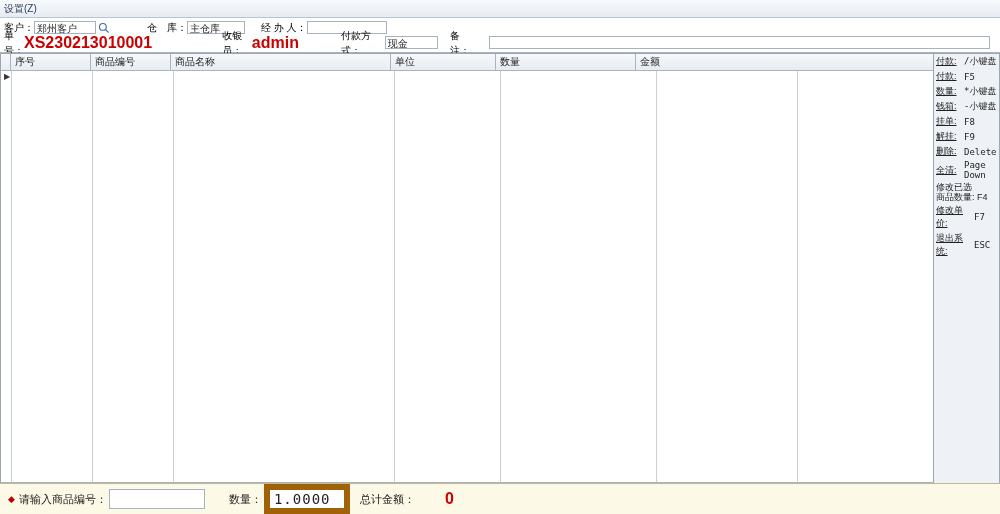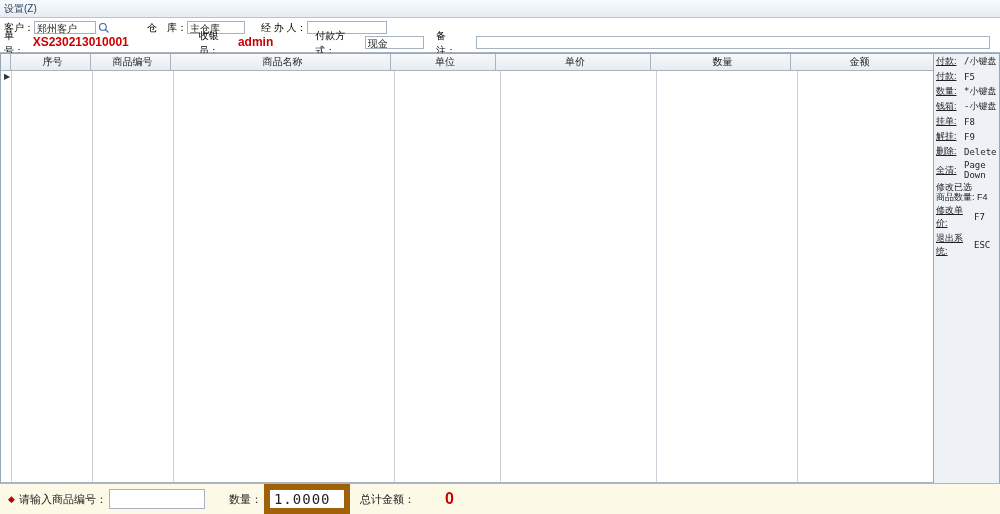--- a/index.html
+++ b/index.html
@@ -4,28 +4,28 @@
 <style>
   html,body{margin:0;padding:0;width:1000px;height:514px;font-family:"Microsoft YaHei","微软雅黑","SimSun","宋体",Arial,sans-serif;font-size:10px;background:#f0f2f5;overflow:hidden;color:#222;}
   .menubar{background:linear-gradient(#f7fafd,#e6ecf3);border-bottom:1px solid #b8c4d0;height:17px;line-height:17px;padding-left:4px;}
   .menubar span{font-size:10px;color:#2c3e55;}
 
   .form-area{background:#fff;border-bottom:1px solid #aab4c0;padding:2px 4px 2px 4px;position:relative;}
   .form-row{display:flex;align-items:center;height:15px;line-height:15px;}
   .fl{display:inline-flex;align-items:center;margin-right:6px;justify-content:space-between;}
   .lbl{color:#000;font-size:10px;}
   .val-box{display:inline-block;border:1px solid #a6b2bf;background:#fff;height:13px;line-height:13px;font-size:10px;padding:0 2px;box-sizing:border-box;}
-  .val-text{font-size:12px;}
+  .val-text{font-size:16px;}
   .red{color:#c00;font-weight:bold;}
   .mag{width:14px;height:14px;display:inline-flex;align-items:center;justify-content:center;color:#3a6ea5;margin-left:1px;}
 
   .main-wrap{position:relative;display:flex;height:446px;}
   .grid-zone{flex:1;background:#fff;border:1px solid #9aa8b5;display:flex;flex-direction:column;}
   .ghead{display:flex;background:linear-gradient(#f7f9fb,#e7ecf1);border-bottom:1px solid #aab4c0;height:16px;line-height:16px;}
-  .gh{border-right:1px solid #aab4c0;font-size:10px;padding-left:4px;box-sizing:border-box;overflow:hidden;white-space:nowrap;text-align:center;}
+  .gh{border-right:1px solid #aab4c0;font-size:10px;padding-left:4px;box-sizing:border-box;overflow:hidden;white-space:nowrap;}
   .gbody{flex:1;display:flex;background:#fff;overflow:hidden;}
   .gcol-line{border-right:1px solid #c9d0d7;height:100%;}
   .row-marker{position:absolute;left:3px;top:1px;font-size:8px;color:#333;}
   .gbody-inner{position:relative;flex:1;display:flex;}
   .totals{display:flex;height:15px;line-height:15px;border-top:1px solid #aab4c0;background:#f5f7f9;font-size:11px;}
   .tcell{border-right:1px solid #aab4c0;text-align:right;padding-right:4px;box-sizing:border-box;}
 
   .sidebar{width:65px;background:#eef2f6;border:1px solid #9aa8b5;border-left:none;font-size:9px;}
   .sb-row{display:flex;padding:1px 2px;align-items:center;}
   .sb-row .k{flex:0 0 28px;text-decoration:underline;}
@@ -87,21 +87,20 @@
 </div>
 
 <div class="main-wrap">
   <div class="grid-zone">
     <div class="ghead">
       <div class="gh" style="width:10px;border-right:1px solid #aab4c0;"></div>
       <div class="gh" style="width:80px;">序号</div>
       <div class="gh" style="width:80px;">商品编号</div>
       <div class="gh" style="width:220px;">商品名称</div>
       <div class="gh" style="width:105px;">单位</div>
-      <div class="gh" style="width:155px;">单价</div>
       <div class="gh" style="width:140px;">数量</div>
       <div class="gh" style="width:133px;border-right:none;">金额</div>
     </div>
     <div class="gbody">
       <div class="gbody-inner">
         <span class="row-marker">▶</span>
         <div class="gcol-line" style="width:10px;"></div>
         <div class="gcol-line" style="width:80px;"></div>
         <div class="gcol-line" style="width:80px;"></div>
         <div class="gcol-line" style="width:220px;"></div>

